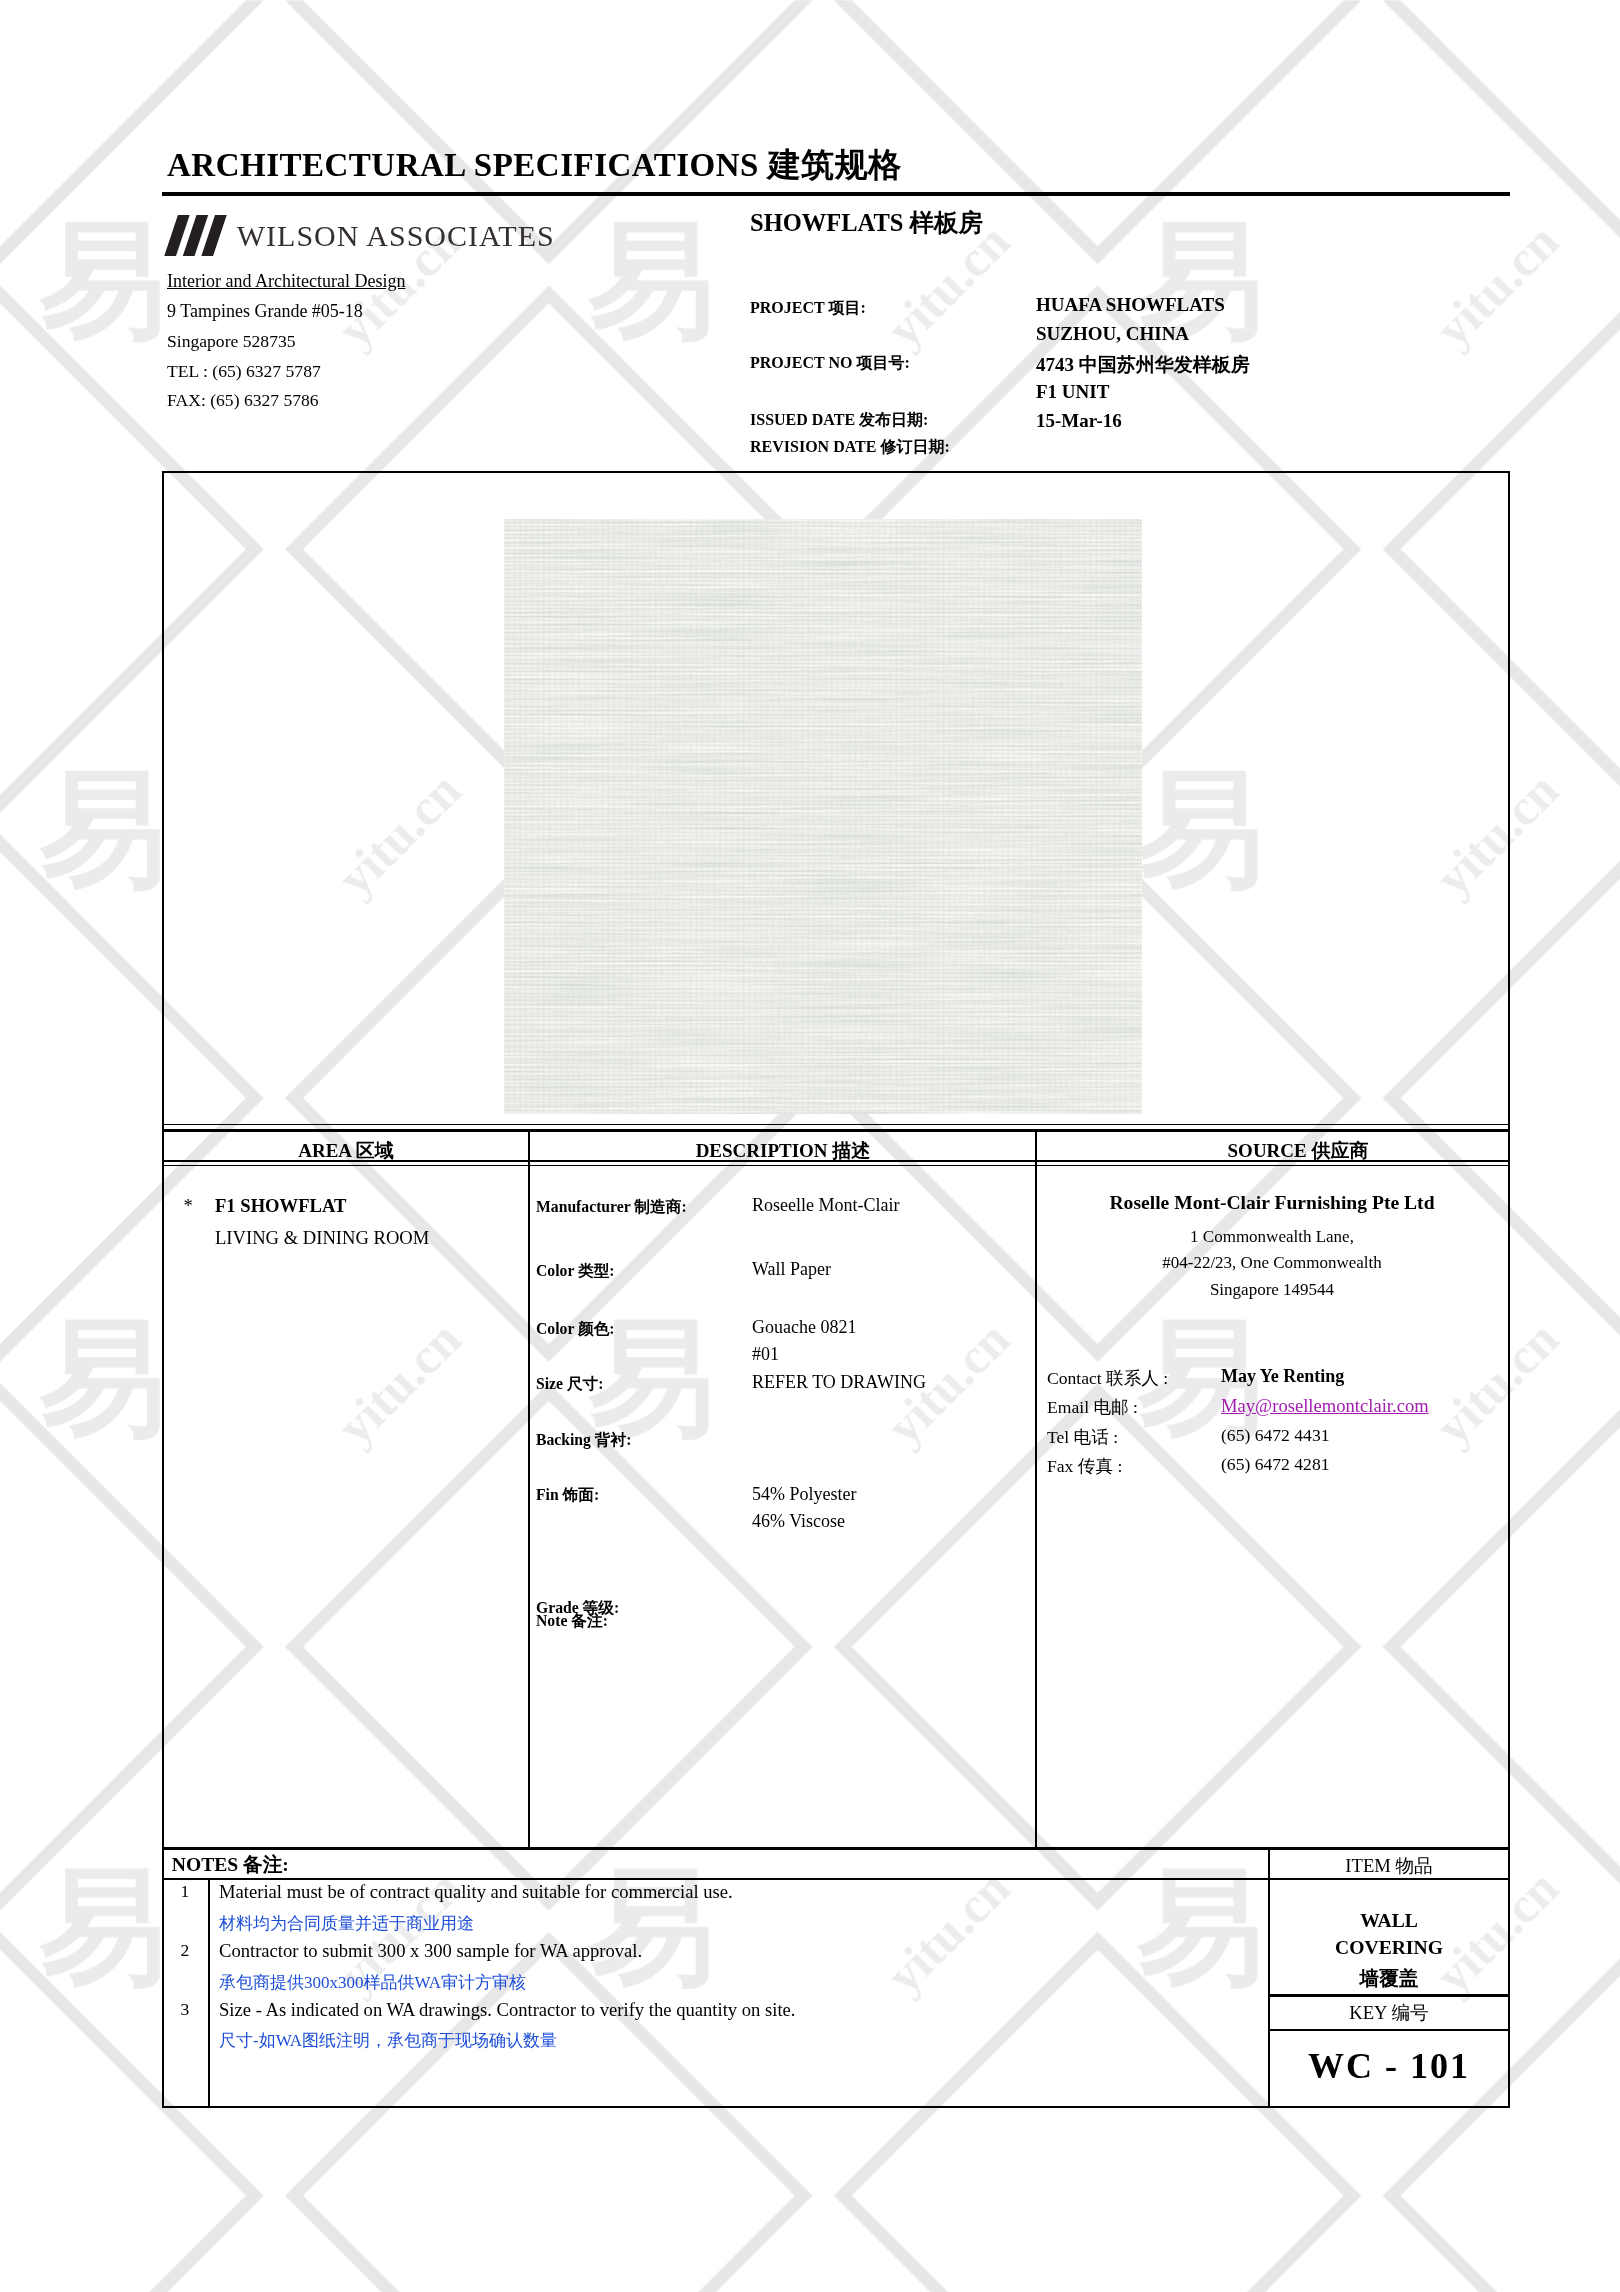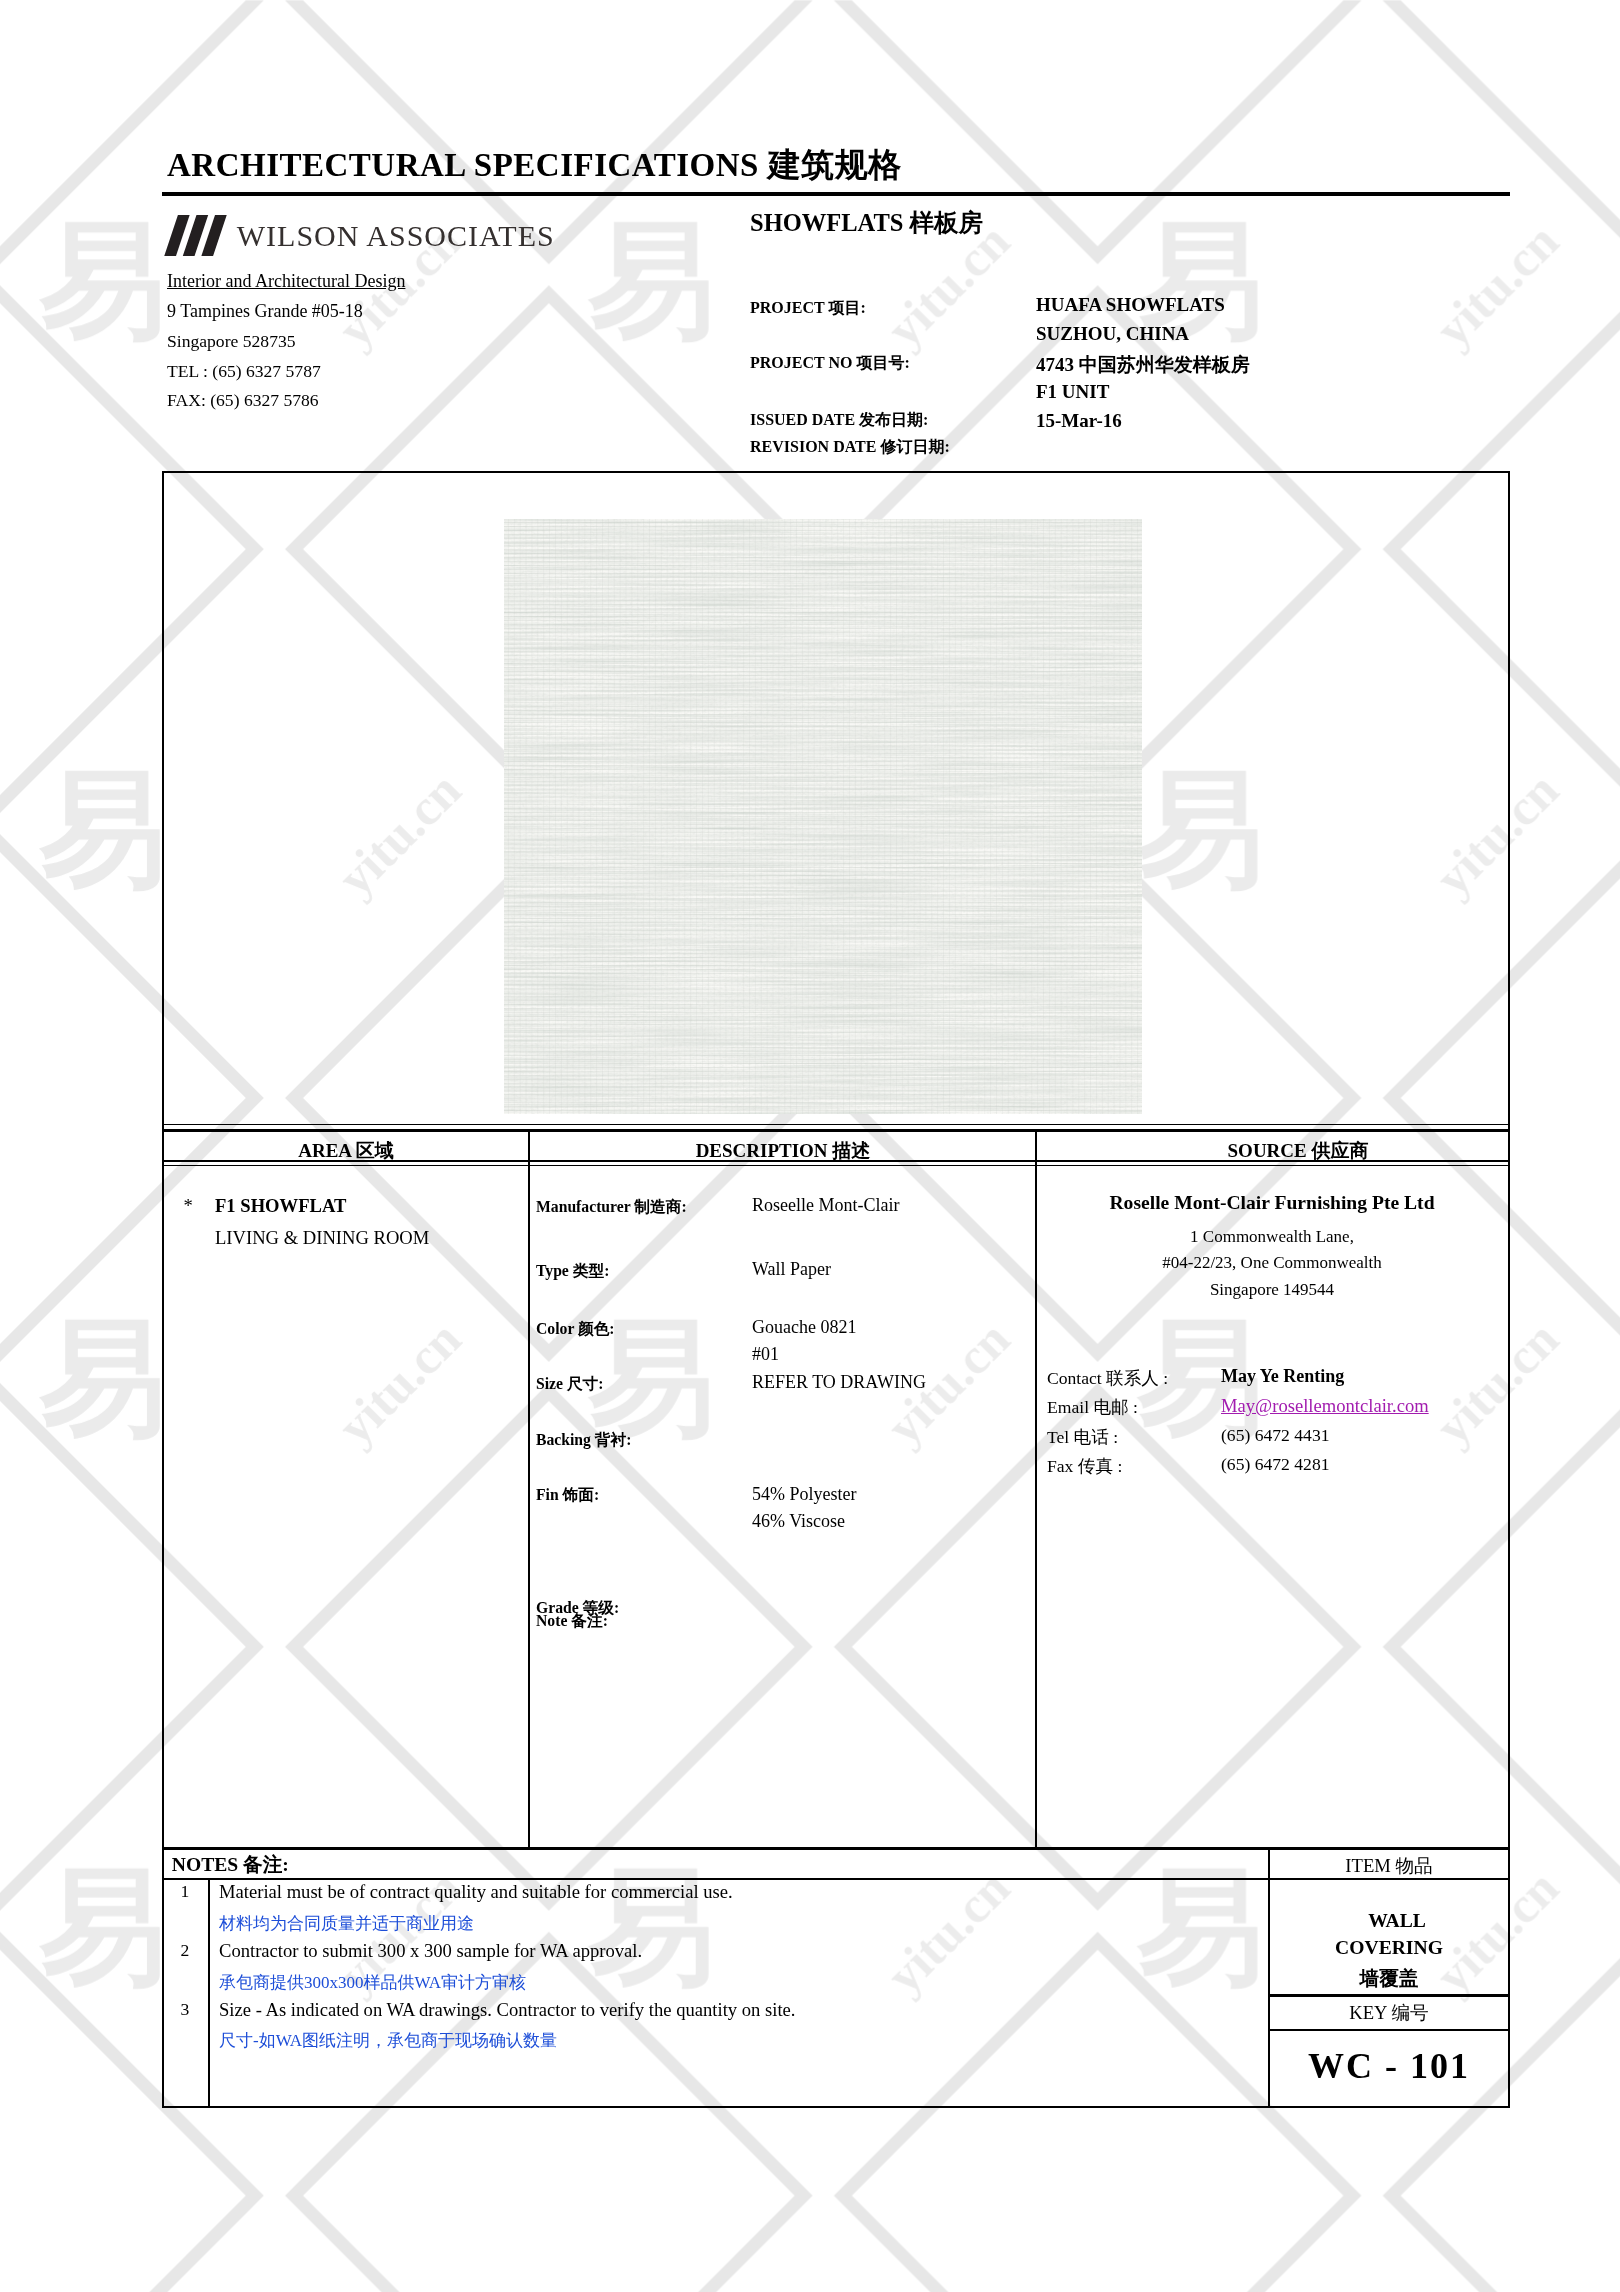--- a/index.html
+++ b/index.html
@@ -133,21 +133,21 @@
   <div class="abs hdr-cell center" style="left:366px;width:506px;">DESCRIPTION 描述</div>
   <div class="abs hdr-cell center" style="left:873px;width:522px;">SOURCE 供应商</div>
 
   <div class="abs" style="left:19.6px;top:722px;font-size:18.6px;">*</div>
   <div class="abs bold" style="left:51px;top:722px;font-size:18.6px;">F1 SHOWFLAT</div>
   <div class="abs" style="left:51px;top:754px;font-size:18.6px;">LIVING &amp; DINING ROOM</div>
 
   <div class="abs lbl" style="left:372px;top:724px;">Manufacturer 制造商:</div>
   <div class="abs val" style="left:588px;top:722px;">Roseelle Mont-Clair</div>
 
-  <div class="abs lbl" style="left:372px;top:788px;">Type 类型:</div>
+  <div class="abs lbl" style="left:372px;top:788px;">Color 类型:</div>
   <div class="abs val" style="left:588px;top:786px;">Wall Paper</div>
 
   <div class="abs lbl" style="left:372px;top:846px;">Color 颜色:</div>
   <div class="abs val" style="left:588px;top:844px;">Gouache 0821</div>
   <div class="abs val" style="left:588px;top:871px;">#01</div>
 
   <div class="abs lbl" style="left:372px;top:901px;">Size 尺寸:</div>
   <div class="abs val" style="left:588px;top:899px;">REFER TO DRAWING</div>
 
   <div class="abs lbl" style="left:372px;top:957px;">Backing 背衬:</div>
@@ -185,21 +185,21 @@
   <div class="abs note-zh" style="left:55px;top:1439px;">材料均为合同质量并适于商业用途</div>
 
   <div class="abs note-num" style="left:0;top:1467px;">2</div>
   <div class="abs note-en" style="left:55px;top:1467px;">Contractor to submit 300 x 300 sample for WA approval.</div>
   <div class="abs note-zh" style="left:55px;top:1498px;">承包商提供300x300样品供WA审计方审核</div>
 
   <div class="abs note-num" style="left:0;top:1526px;">3</div>
   <div class="abs note-en" style="left:55px;top:1526px;">Size - As indicated on WA drawings. Contractor to verify the quantity on site.</div>
   <div class="abs note-zh" style="left:55px;top:1556px;">尺寸-如WA图纸注明，承包商于现场确认数量</div>
 
-  <div class="abs item-cell bold" style="top:1437px;font-size:19.6px;margin-left:8px;">WALL</div>
+  <div class="abs item-cell bold" style="top:1437px;font-size:19.6px;">WALL</div>
   <div class="abs item-cell bold" style="top:1464px;font-size:19.6px;">COVERING</div>
   <div class="abs item-cell bold" style="top:1492px;font-size:19.6px;">墙覆盖</div>
 
   <div class="abs" style="left:1106px;top:1521px;width:238px;height:2.9px;background:#000;"></div>
   <div class="abs item-cell" style="top:1527px;font-size:18.6px;">KEY 编号</div>
   <div class="abs" style="left:1106px;top:1556px;width:238px;height:2px;background:#000;"></div>
   <div class="abs item-cell key-code" style="top:1572px;">WC - 101</div>
 
 </div>
 

